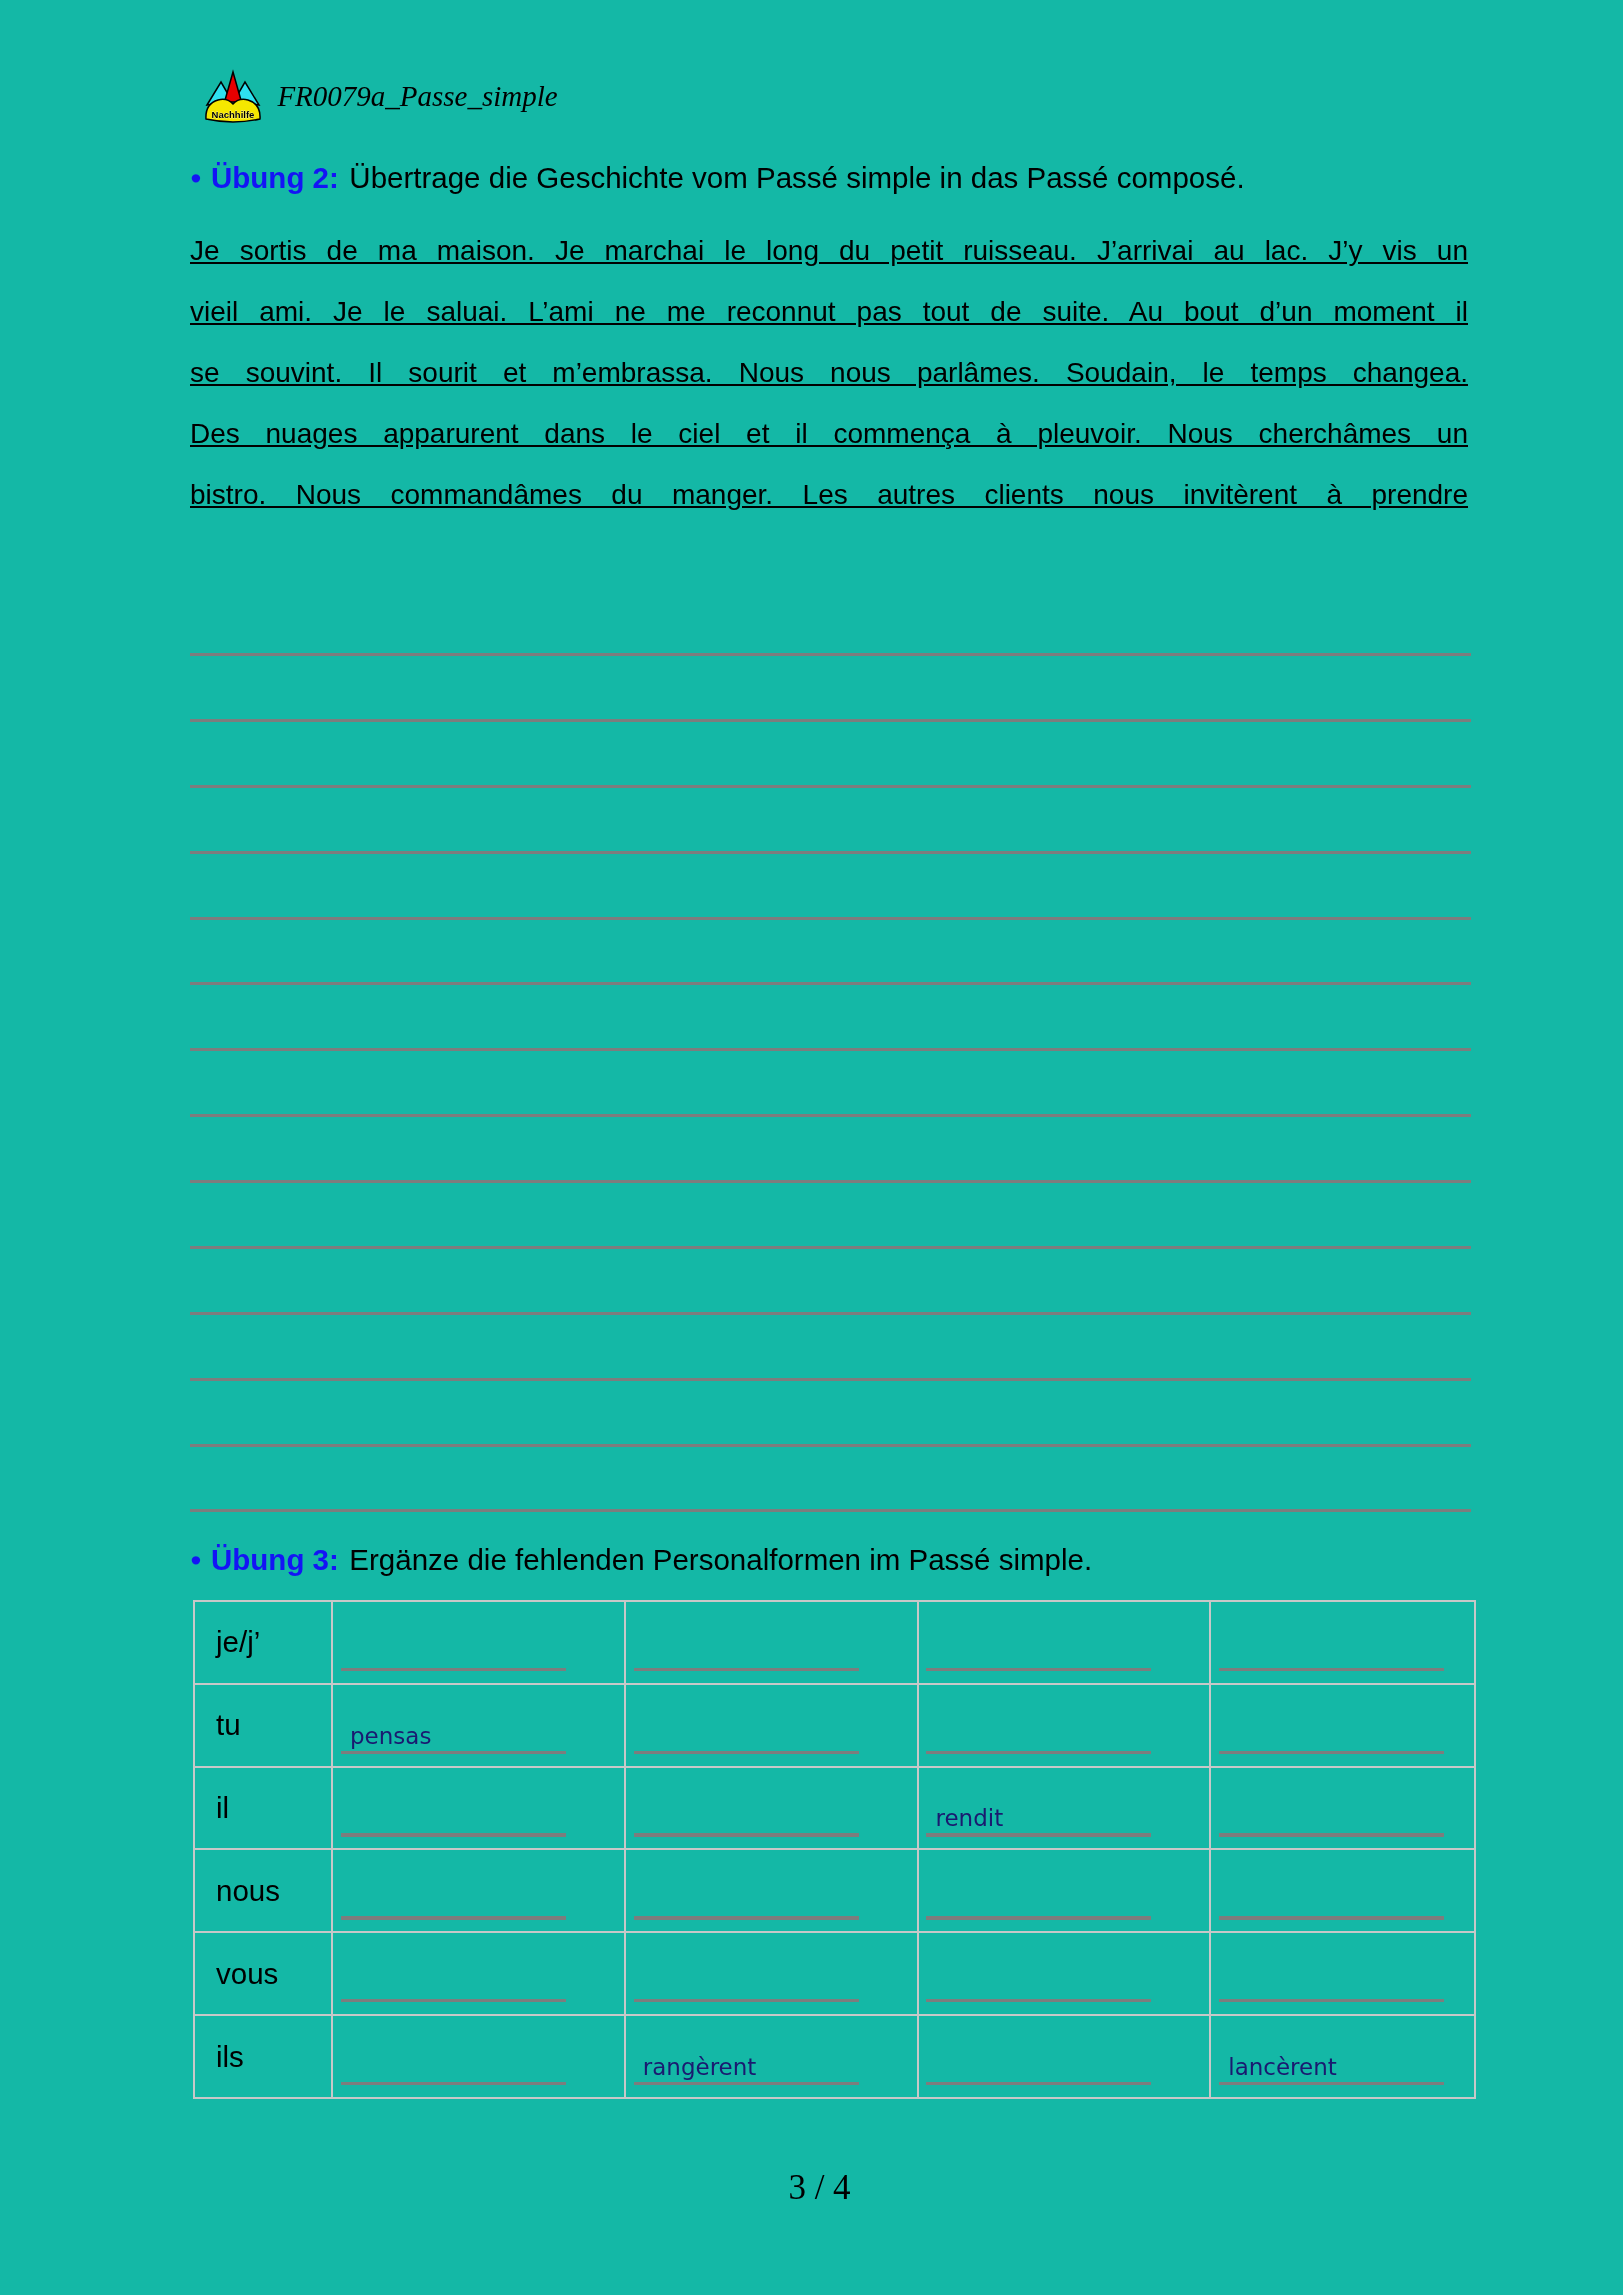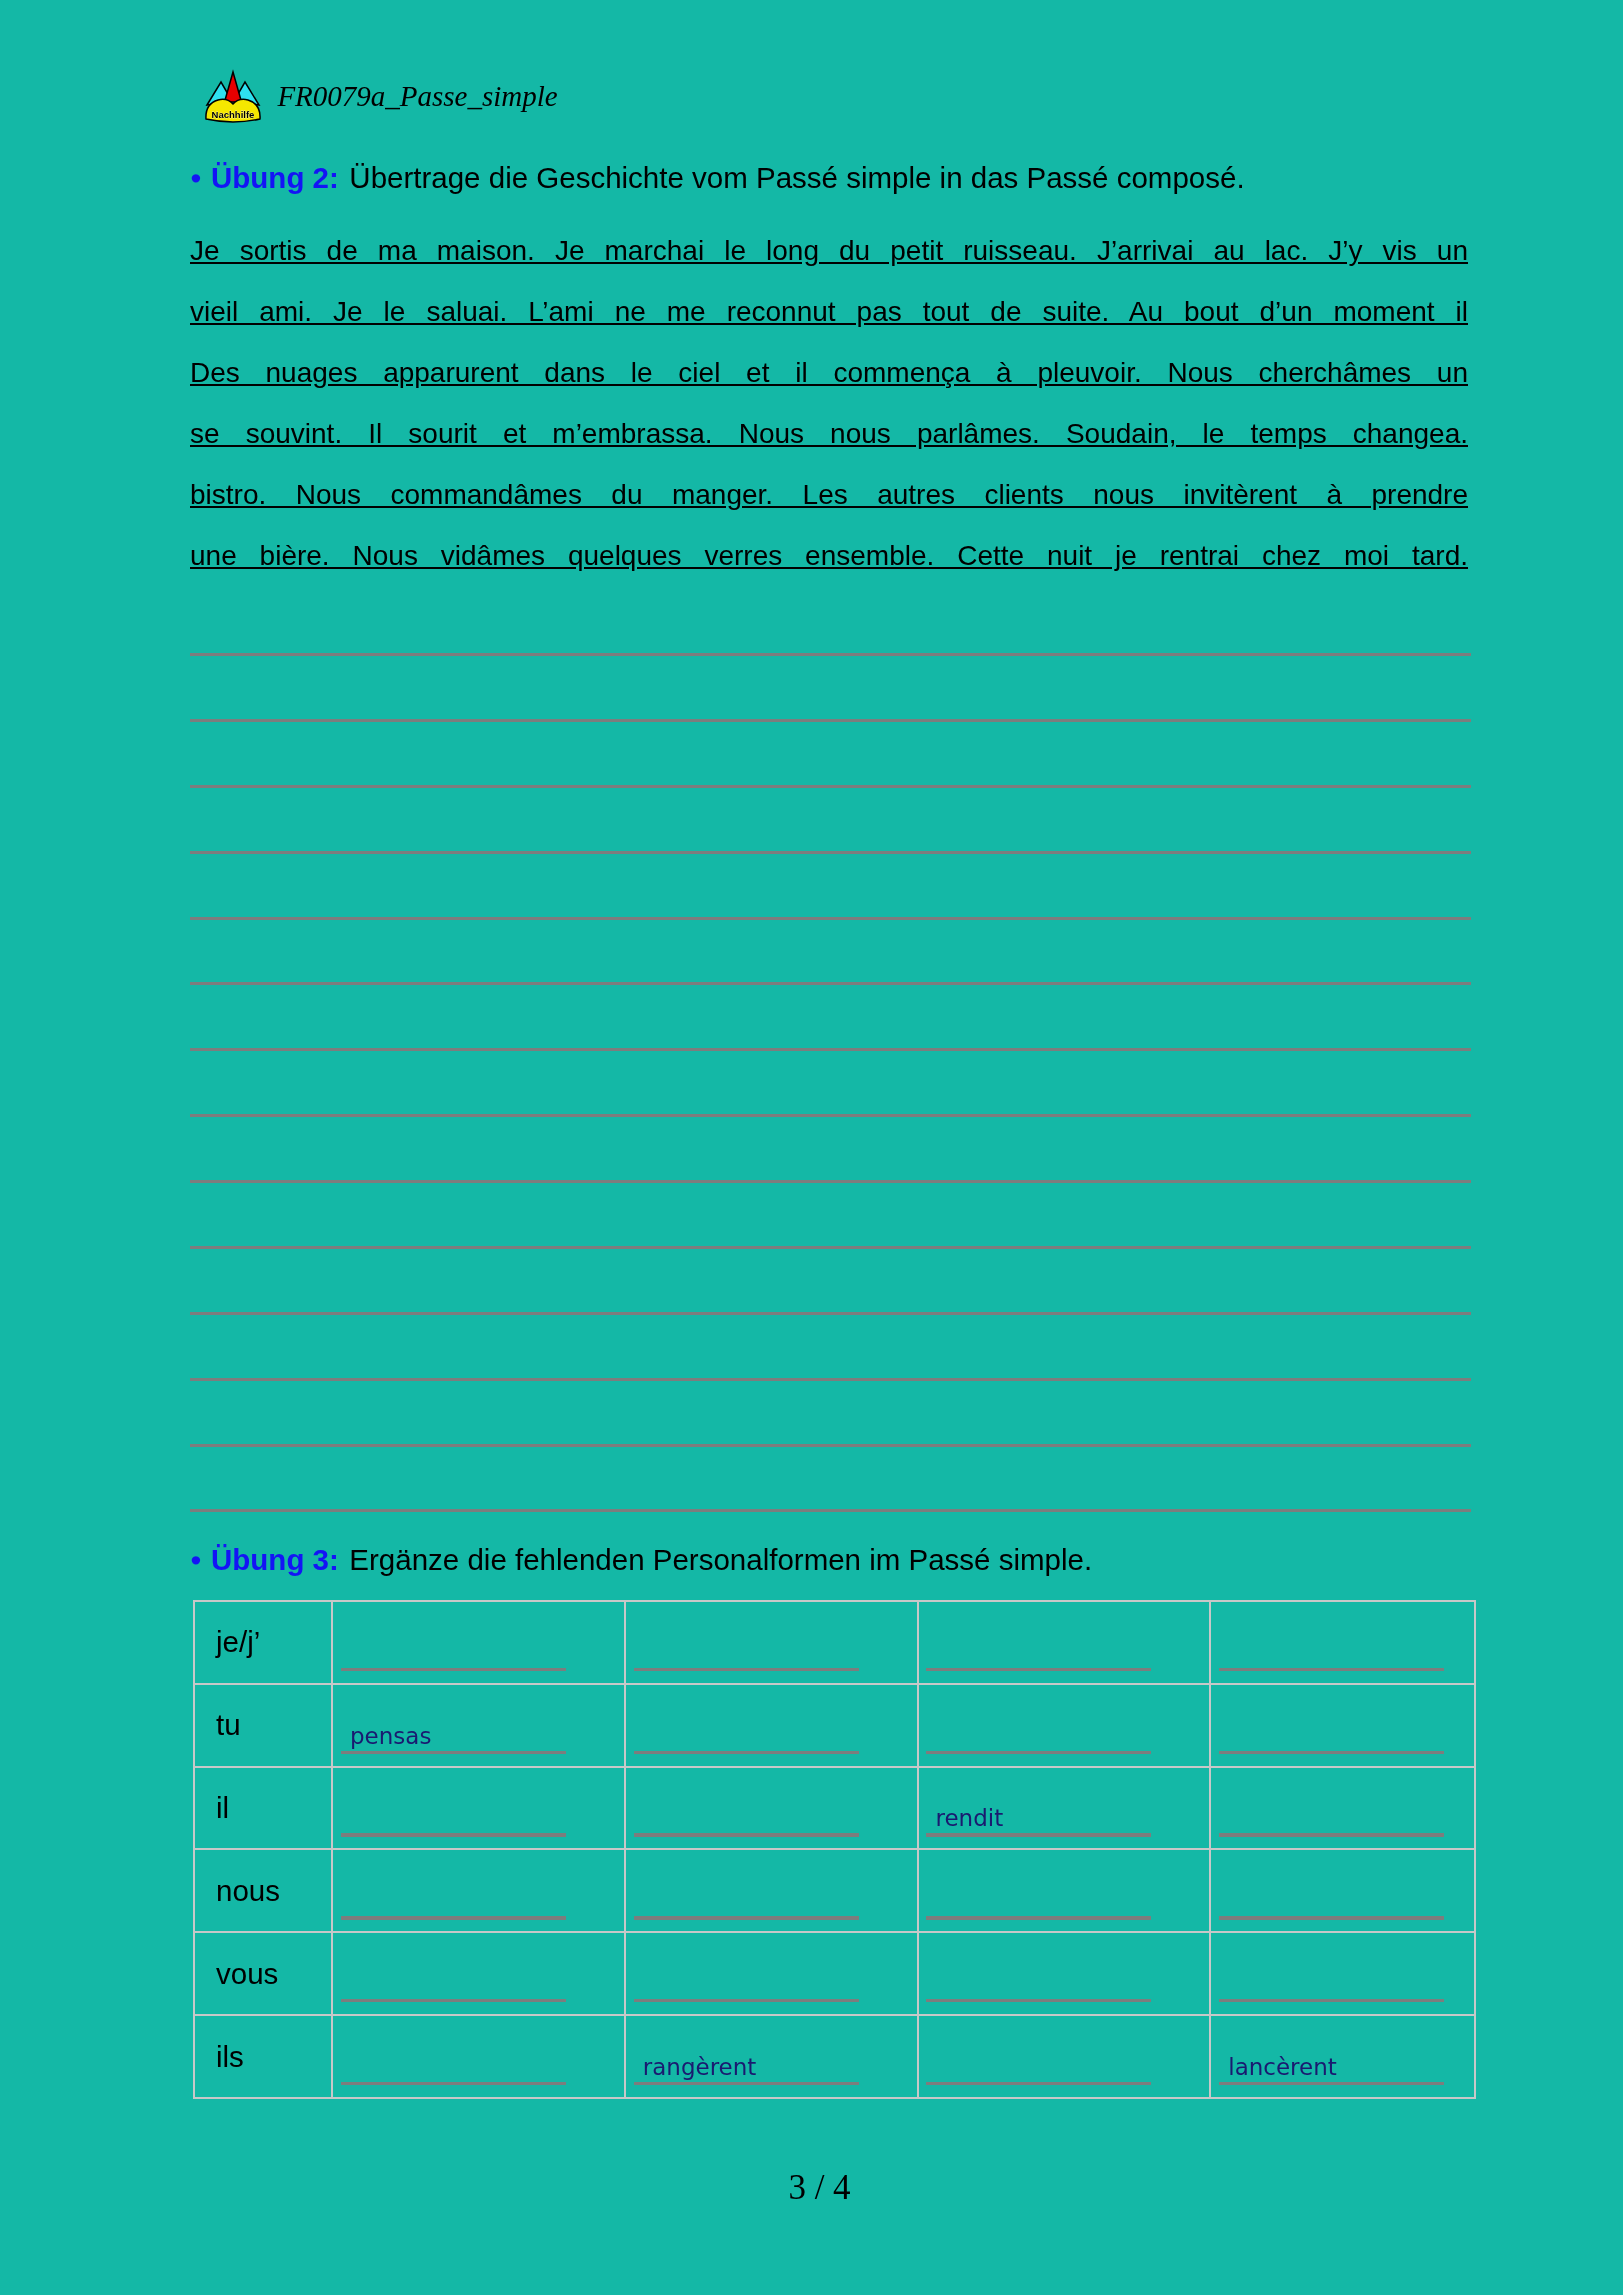--- a/index.html
+++ b/index.html
@@ -72,24 +72,23 @@
 
   <div class="ex-heading" id="heading-u2">
     <span class="dot">●</span>
     <span class="ex-label">Übung 2:</span>
     <span class="ex-instruction">Übertrage die Geschichte vom Passé simple in das Passé composé.</span>
   </div>
 
   <div class="story">
     <div class="story-line">Je sortis de ma maison. Je marchai le long du petit ruisseau. J’arrivai au lac. J’y vis un</div>
     <div class="story-line">vieil ami. Je le saluai. L’ami ne me reconnut pas tout de suite. Au bout d’un moment il</div>
+    <div class="story-line">se souvint. Il sourit et m’embrassa. Nous nous parlâmes. Soudain, le temps changea.</div>
     <div class="story-line">Des nuages apparurent dans le ciel et il commença à pleuvoir. Nous cherchâmes un</div>
-    <div class="story-line">se souvint. Il sourit et m’embrassa. Nous nous parlâmes. Soudain, le temps changea.</div>
     <div class="story-line">bistro. Nous commandâmes du manger. Les autres clients nous invitèrent à prendre</div>
-    <div class="story-line">une bière. Nous vidâmes quelques verres ensemble. Cette nuit je rentrai chez moi tard.</div>
   </div>
 
   <div class="lines-area">
       <div class="rule-line" style="top: 0px;"></div>
       <div class="rule-line" style="top: 66px;"></div>
       <div class="rule-line" style="top: 132px;"></div>
       <div class="rule-line" style="top: 198px;"></div>
       <div class="rule-line" style="top: 264px;"></div>
       <div class="rule-line" style="top: 329px;"></div>
       <div class="rule-line" style="top: 395px;"></div>

